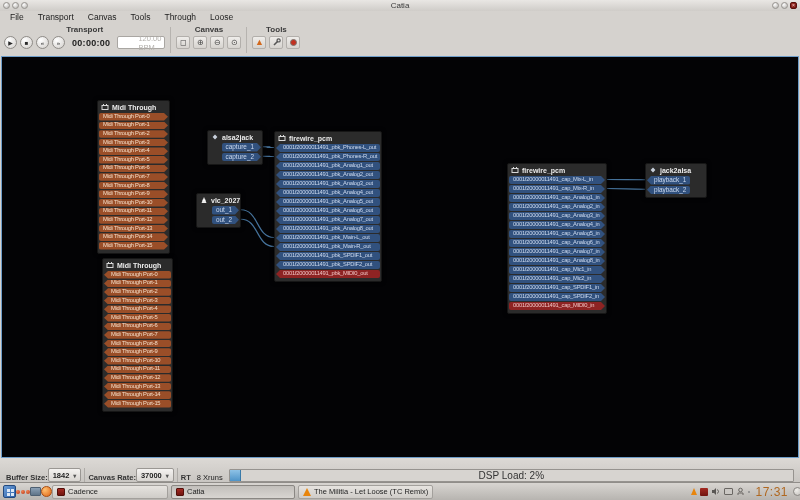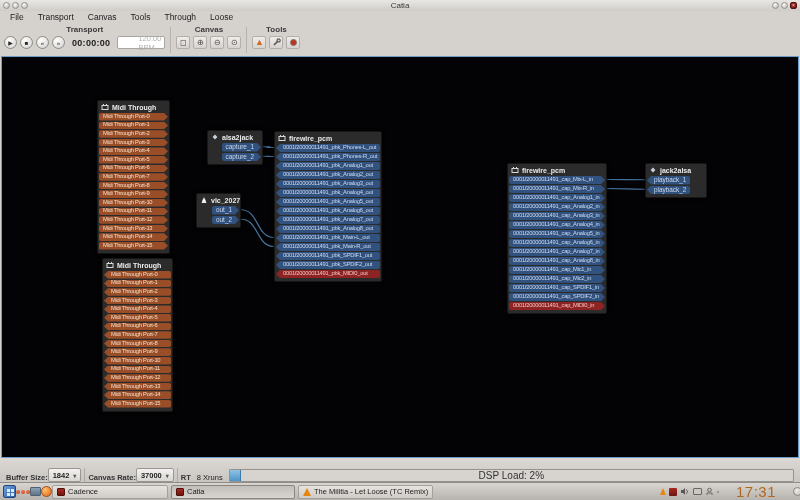--- a/index.html
+++ b/index.html
@@ -71,21 +71,21 @@
   .task-btn{height:14px;display:flex;align-items:center;gap:3px;padding:0 4px;border:1px solid #a3a09c;border-radius:2px;background:linear-gradient(#e6e3df,#cfccc8);font-size:7.5px;color:#222;overflow:hidden;white-space:nowrap}
   .task-btn.active{background:linear-gradient(#c2bfbb,#d8d5d1);border-color:#8a8783}
   .task-ico-red{width:8px;height:8px;background:linear-gradient(#a42a22,#701510);border:1px solid #53100b;border-radius:1px;flex:0 0 auto}
   .task-ico-cone{width:0;height:0;border-left:4px solid transparent;border-right:4px solid transparent;border-bottom:8px solid #e8850c;flex:0 0 auto}
   .task-label{overflow:hidden;text-overflow:clip}
   #tray{margin-left:auto;display:flex;align-items:center;gap:3px}
   .tray-ico{display:flex;align-items:center;justify-content:center}
   .tray-cone{width:0;height:0;border-left:3.5px solid transparent;border-right:3.5px solid transparent;border-bottom:7px solid #e8850c}
   .tray-red{width:8px;height:8px;background:linear-gradient(#a42a22,#701510);border-radius:1px}
   .tray-rect{width:9px;height:7px;border:1px solid #6a6763;border-radius:1px;background:#cac7c3}
-  #clock{font-size:15px;color:#b06820;letter-spacing:.5px;margin:0 14px}
+  #clock{font-size:12px;color:#b06820;letter-spacing:.5px;margin:0 2px}
   .tray-dot{width:2px;height:2px;border-radius:50%;background:#888}
   .tray-circle{width:9px;height:9px;border-radius:50%;border:1px solid #8a8783;background:radial-gradient(circle at 35% 30%,#efede9,#c2bfbb);margin-right:-5px}
 </style>
 </head>
 <body>
 
 <div id="desktop">
 
   <div id="titlebar">
     <span class="winbtn"></span>

